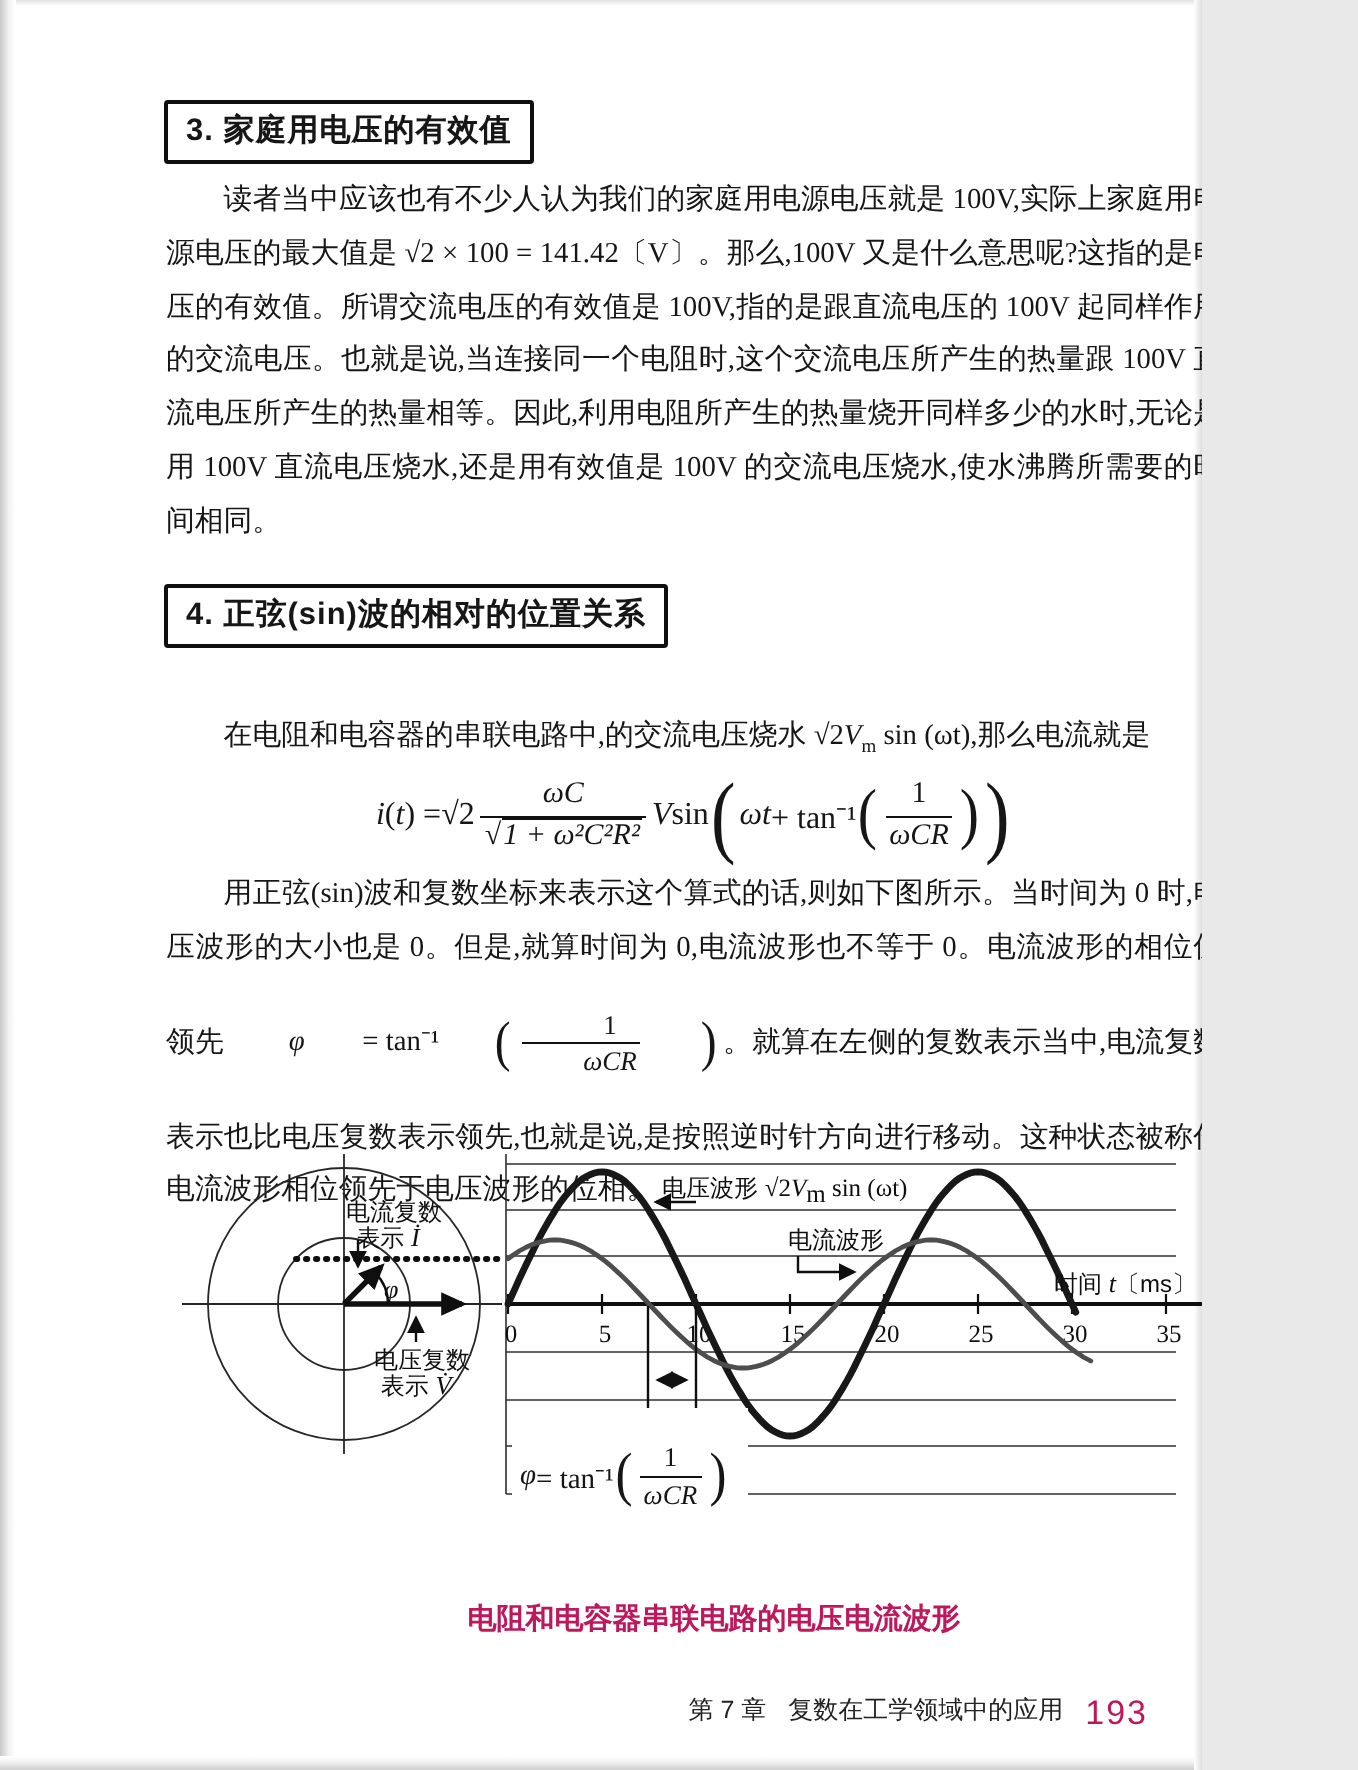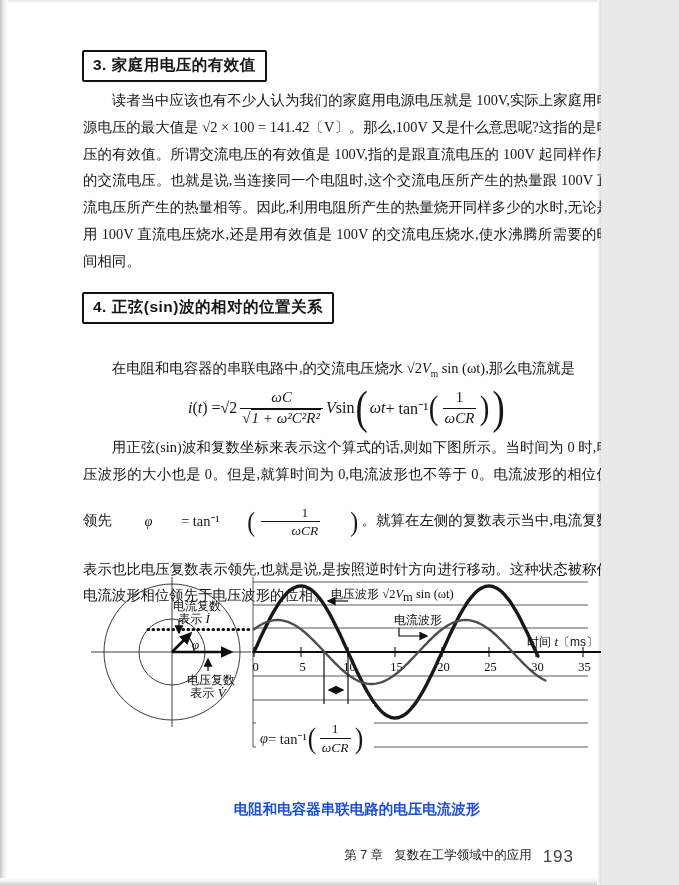--- a/index.html
+++ b/index.html
@@ -37,24 +37,24 @@
   .iphi .ip{font-size:28px;font-weight:400;line-height:0;transform:scaleX(.85);font-style:normal;}
   sub.m{font-size:9.5px;}
 
   .phiformula{position:absolute;left:256px;top:704px;display:flex;align-items:center;
               background:#fff;padding:0 10px 2px 4px;font-family:"Liberation Serif",serif;
               font-size:14.5px;z-index:3;}
   .phiformula .frac{font-size:13.5px;}
   .phiformula .ip{font-size:30px;font-weight:400;line-height:0;transform:scaleX(.85);font-style:normal;}
 
   .caption{position:absolute;left:92px;top:800px;width:530px;text-align:center;
-           font-family:"Liberation Sans",sans-serif;font-weight:bold;font-size:14.5px;color:#1d4ed8;}
+           font-family:"Liberation Sans",sans-serif;font-weight:bold;font-size:14.5px;color:#be185d;}
   .footer{position:absolute;right:27px;top:847px;display:flex;align-items:flex-start;gap:11px;
           font-family:"Liberation Sans",sans-serif;font-size:12.5px;color:#222;}
-  .footer .pn{font-size:17px;color:#404040;letter-spacing:1px;}
+  .footer .pn{font-size:17px;color:#be185d;letter-spacing:1px;}
 
   svg{position:absolute;left:85px;top:570px;}
   .grid{stroke:#2e2e2e;stroke-width:.8;}
   .axis{stroke:#0f0f0f;stroke-width:1.9;}
   .tick{stroke:#0f0f0f;stroke-width:1.1;}
   .thin{stroke:#272727;stroke-width:.9;fill:none;}
   .vec{stroke:#0f0f0f;stroke-width:2.7;}
   .leader{stroke:#0f0f0f;stroke-width:1.2;fill:none;}
   .dotline{stroke:#0f0f0f;stroke-width:3;stroke-dasharray:.6 4.4;stroke-linecap:round;}
   .vwave{stroke:#181818;stroke-width:3.4;fill:none;stroke-linecap:round;}

